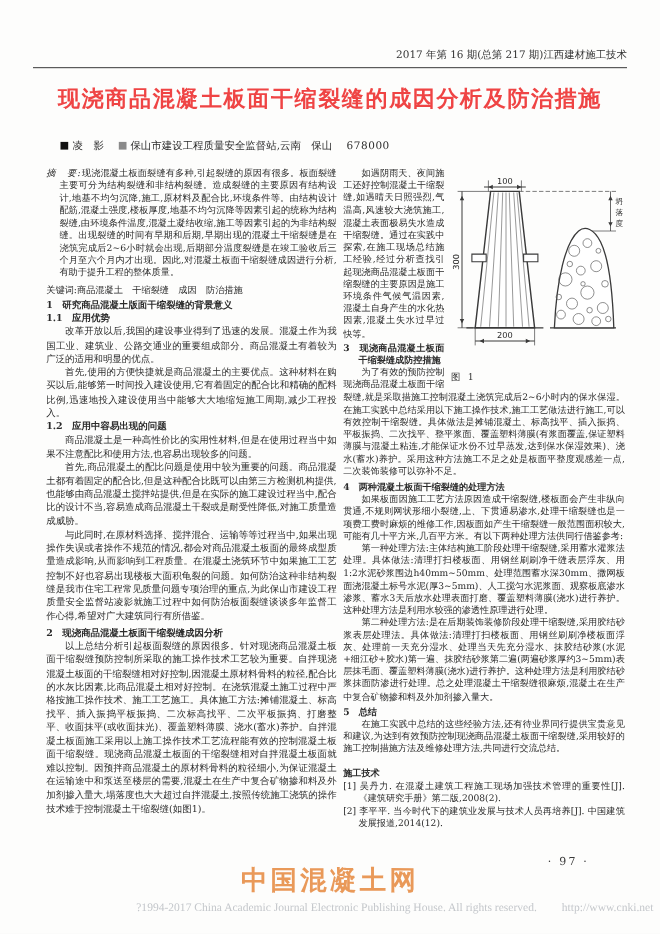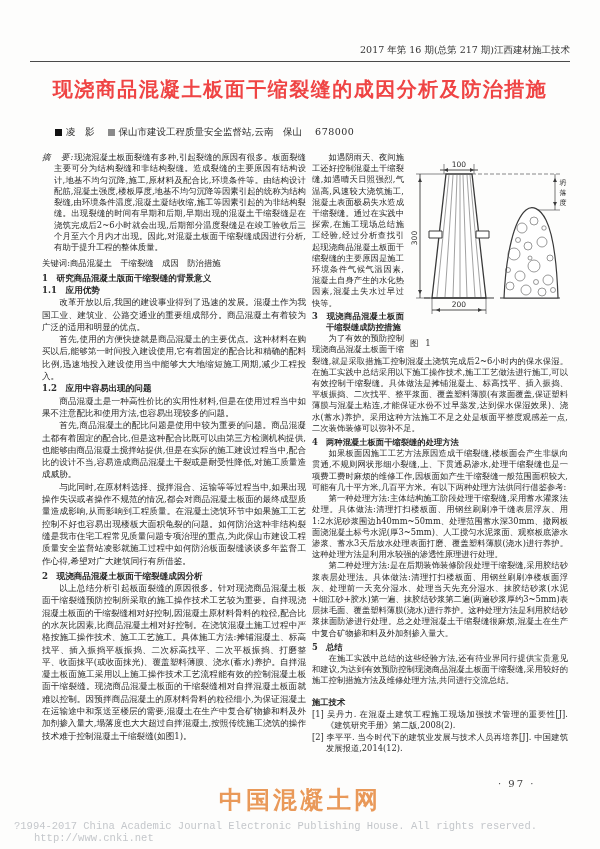--- a/index.html
+++ b/index.html
@@ -32,21 +32,21 @@
   .ref{padding-left:14px;text-indent:-14px;margin-top:1px;}
   
   .fig{float:right;width:158px;margin:6px 0 2px 6px;}
   .fig svg{display:block;}
   .fig-caption{font-size:8.5px;margin-top:2px;letter-spacing:2px;color:#333;}
   
   .pageno{position:absolute;top:778px;left:498px;font-size:10px;color:#3a3a3a;letter-spacing:2px;}
   .watermark{position:absolute;top:784px;left:0;width:600px;text-align:center;
              font-size:24px;font-weight:bold;letter-spacing:3px;color:#e8914c;opacity:.92;}
   .footer{position:absolute;top:820px;left:14px;width:580px;font-size:10.5px;
-          color:#c4c7cb;font-family:Liberation Mono, monospace;}
+          color:#c4c7cb;font-family:Liberation Serif, serif;text-align:right;}
   .footer .url{margin-left:20px;}
 </style>
 </head>
 <body>
 
 <div id="page">
 
   <div class="hdr">
     <span>2017 年第 16 期(总第 217 期)</span>
     <span>江西建材</span>

